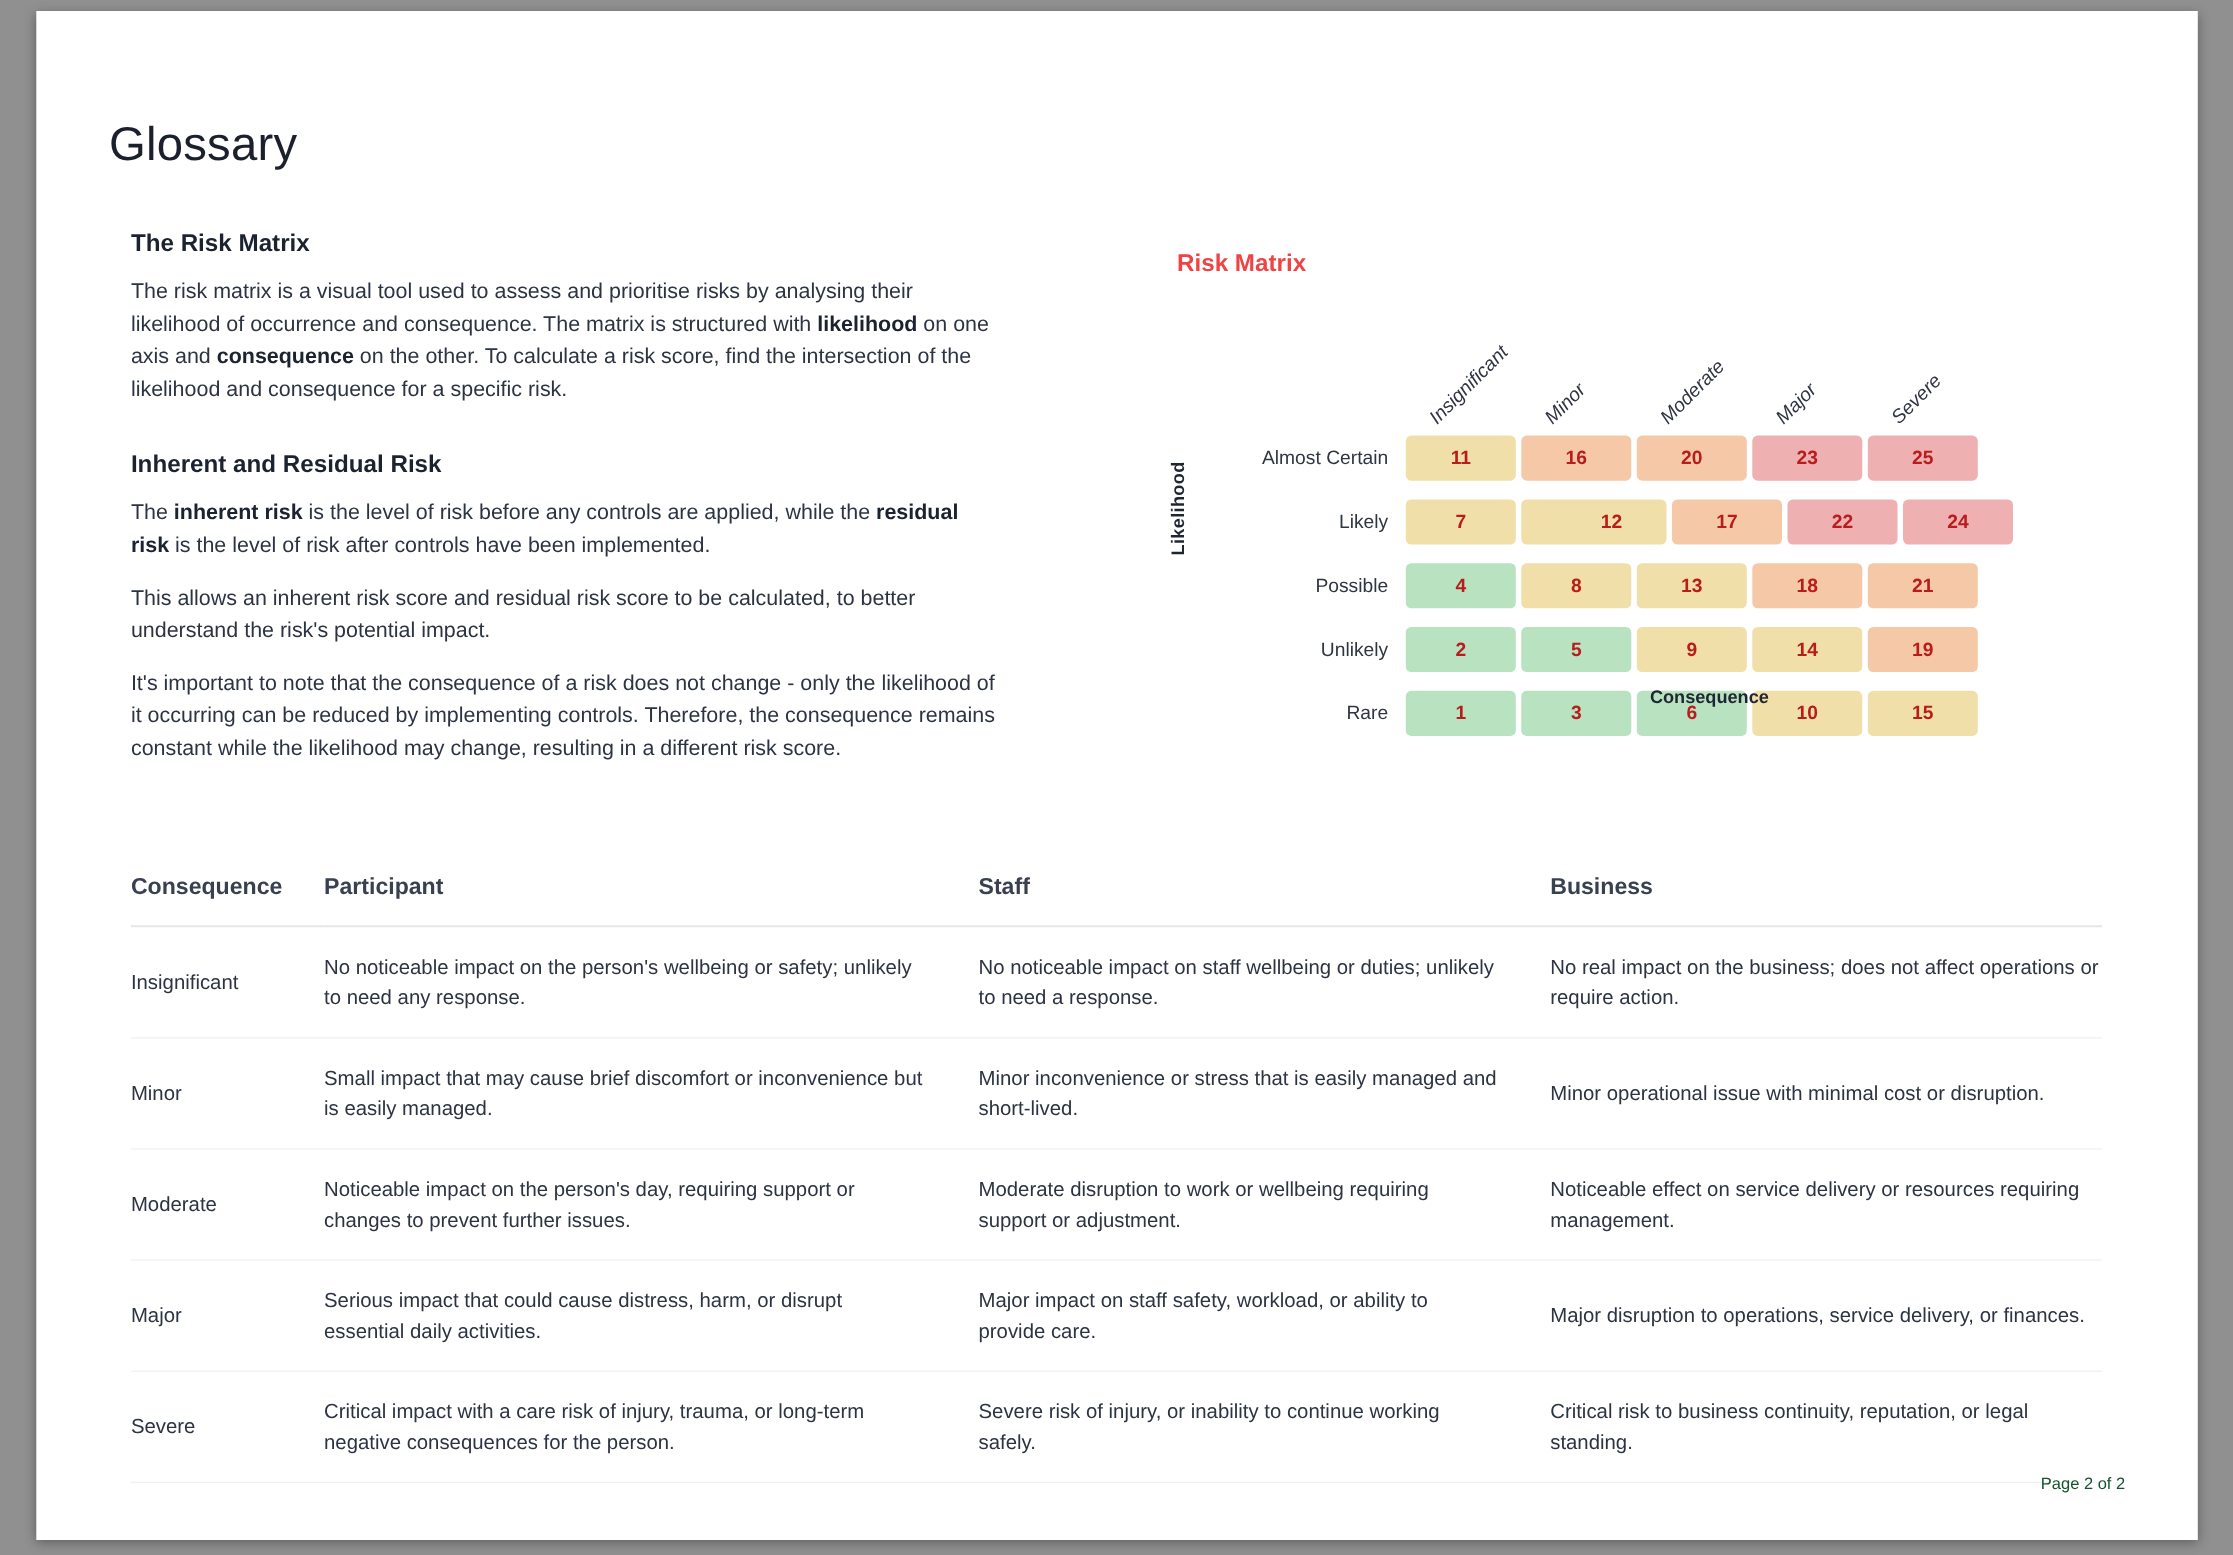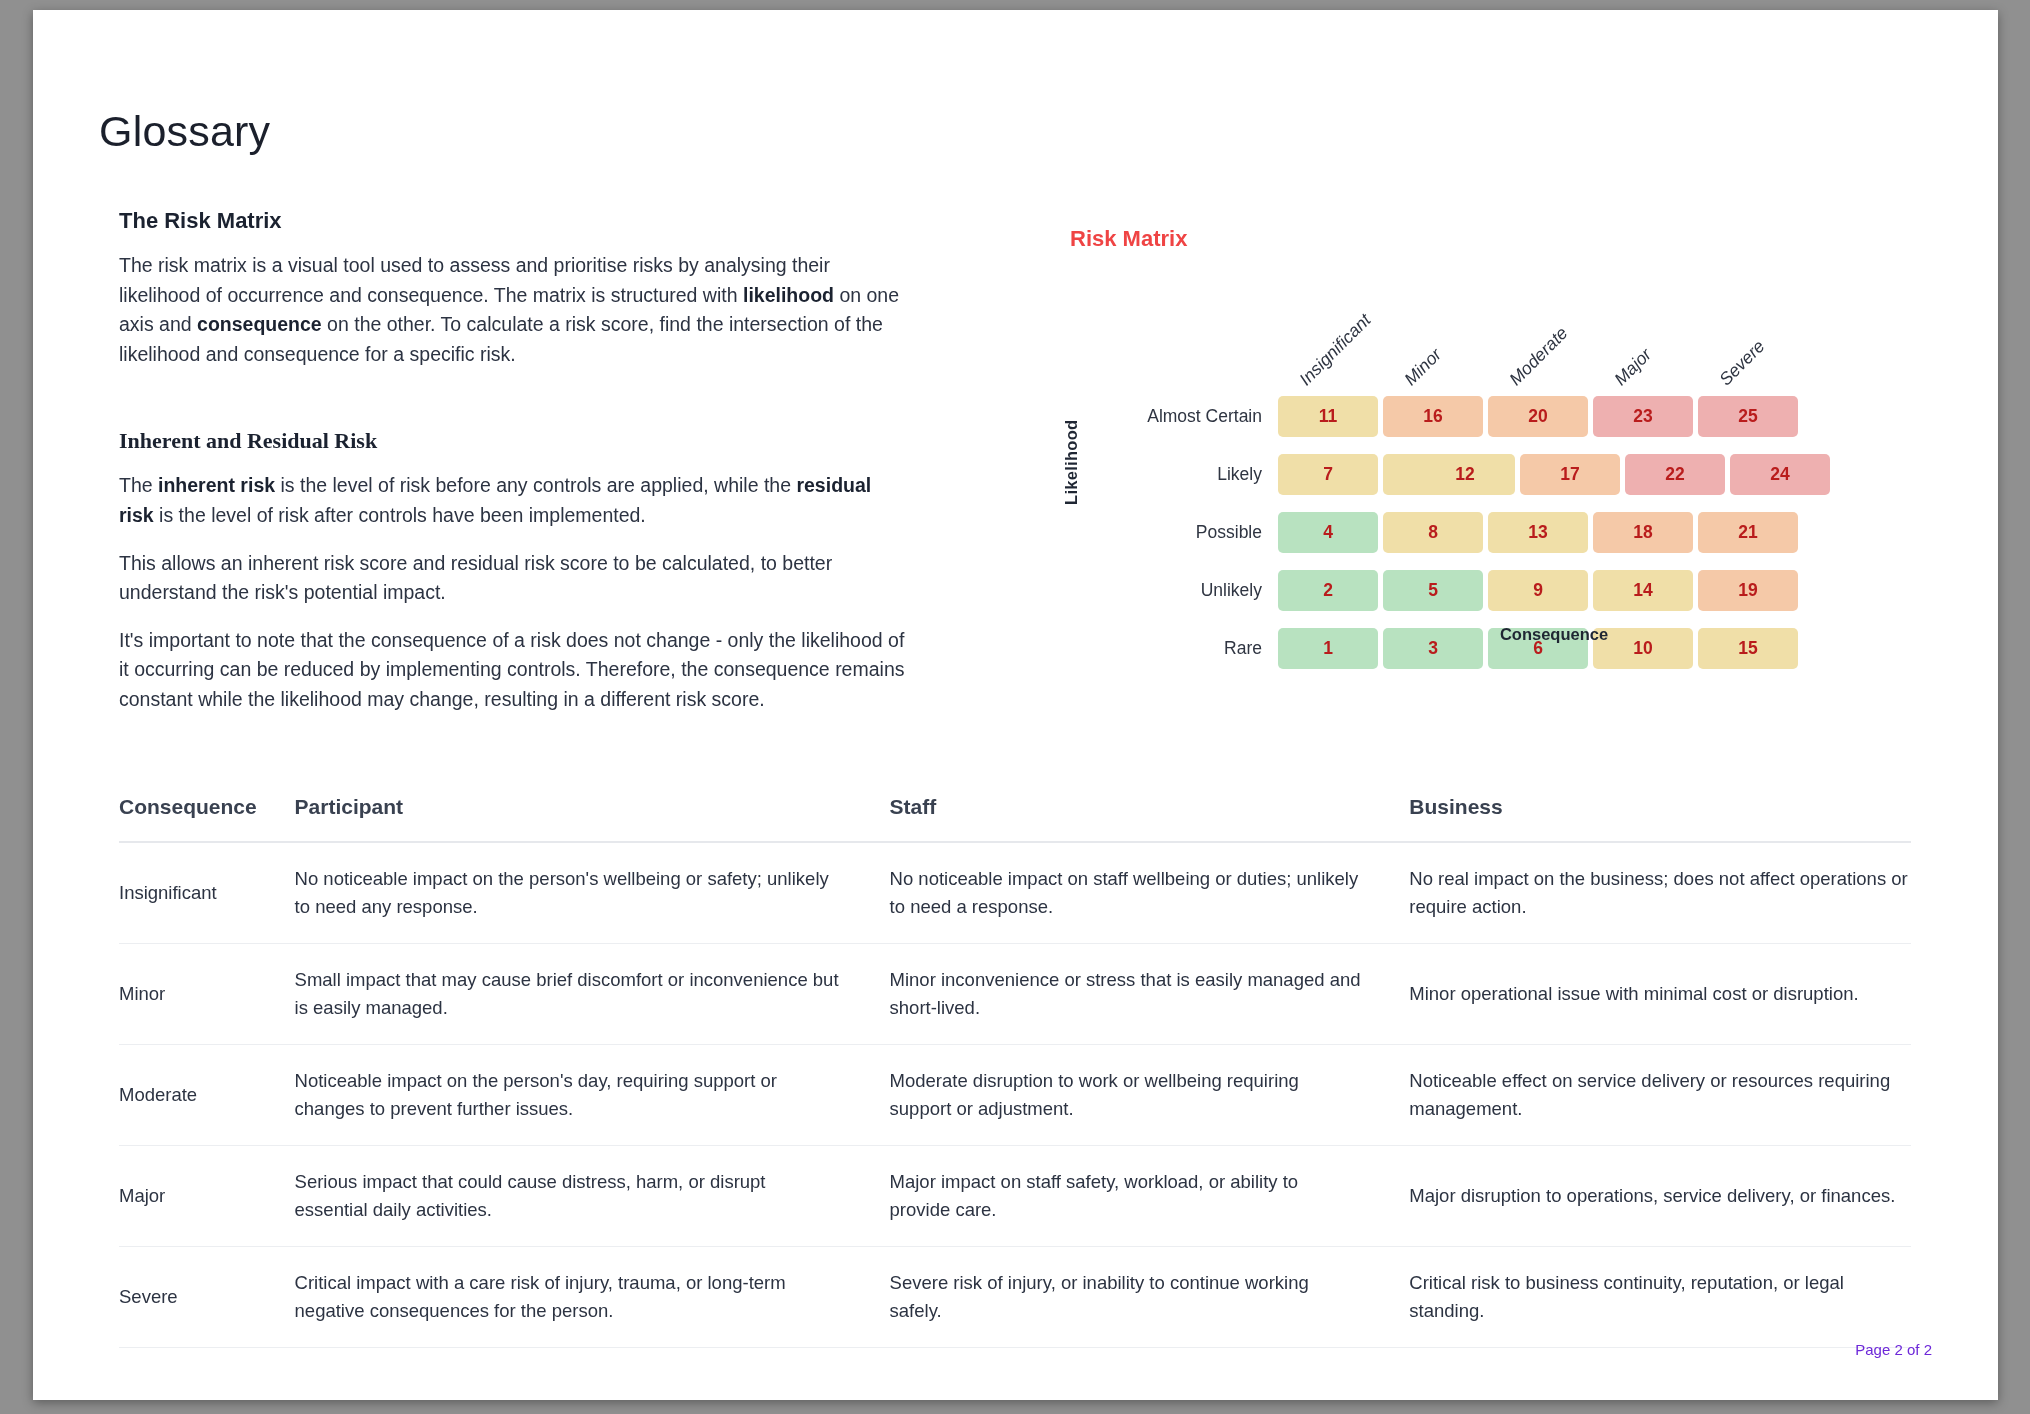--- a/index.html
+++ b/index.html
@@ -40,21 +40,21 @@
     left: 86px;
     top: 198px;
     width: 790px;
   }
   .sec-heading {
     font-size: 22px;
     font-weight: 700;
     color: #1b2230;
     margin: 0 0 17px 0;
   }
-  .sec-heading.second { margin-top: 59px; font-family: Liberation Serif, serif; }
+  .sec-heading.second { margin-top: 40px; }
   .para {
     font-size: 19.5px;
     line-height: 29.6px;
     color: #2c3342;
     margin: 0 0 18px 0;
   }
   .para b { font-weight: 700; color: #1b2230; }
 
   
   #matrix-block {
@@ -194,21 +194,21 @@
   th.c-staff { width: 470px; }
   .c-business { width: 500px; }
   th.c-business { width: 500px; }
 
   
   #footer {
     position: absolute;
     right: 66px;
     bottom: 42px;
     font-size: 15px;
-    color: #6d28d9;
+    color: #14532d;
   }
 </style>
 </head>
 <body>
 
 <div id="page">
 
   <h1 id="page-title">Glossary</h1>
 
   <div id="left-col">

